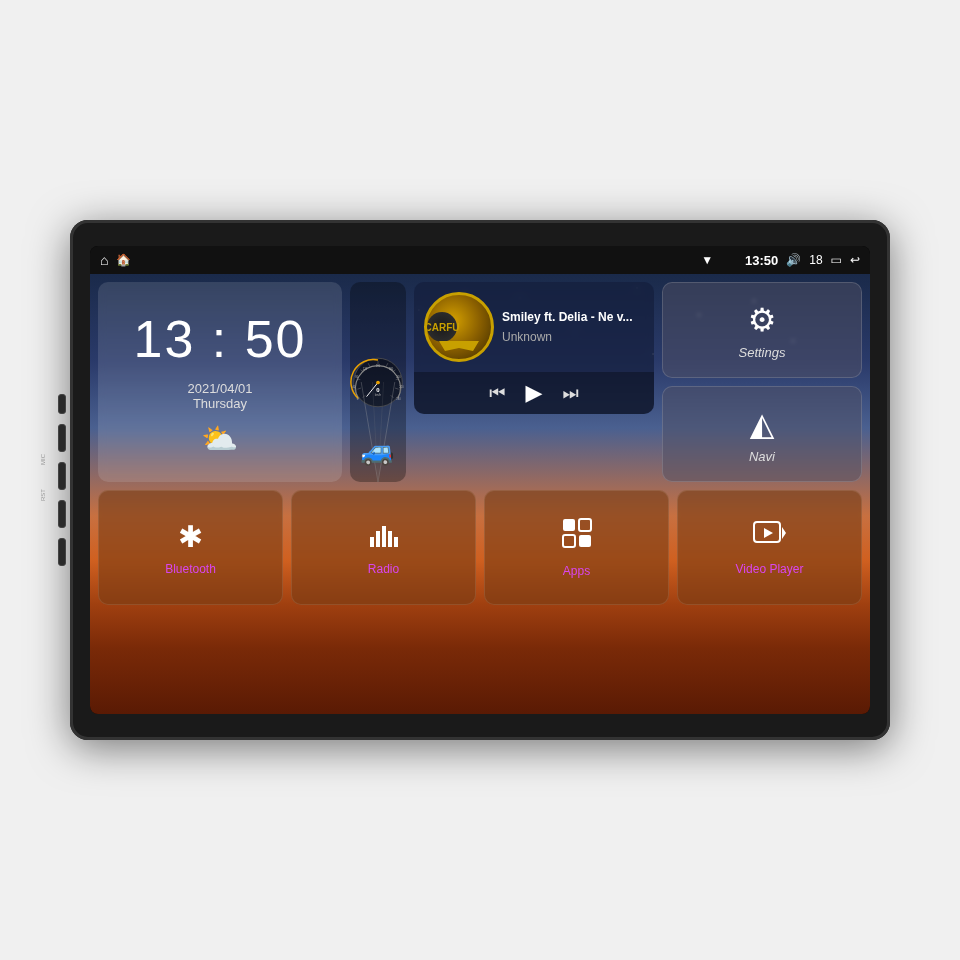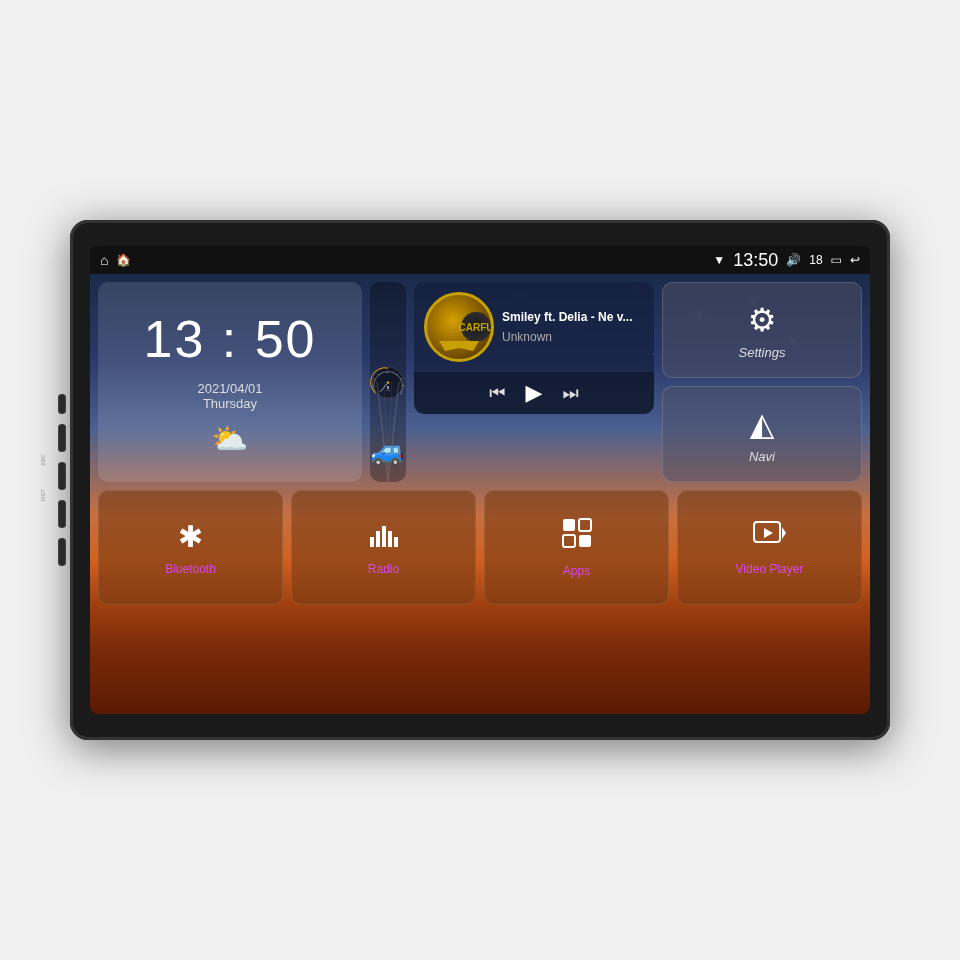--- a/index.html
+++ b/index.html
@@ -107,22 +107,23 @@
 
     .status-right {
       display: flex;
       align-items: center;
       gap: 8px;
       color: #fff;
       font-size: 12px;
     }
 
     .status-time {
-      font-size: 18px;
-      font-weight: normal;
+      font-size: 13px;
+      font-weight: bold;
+      margin-left: 24px;
     }
 
     
     .main-content {
       flex: 1;
       position: relative;
       overflow: hidden;
     }
 
     
@@ -170,21 +171,21 @@
 
     
     .top-row {
       display: flex;
       gap: 8px;
       height: 200px;
     }
 
     
     .clock-widget {
-      width: 264px;
+      width: 244px;
       background: rgba(255,255,255,0.12);
       border-radius: 10px;
       backdrop-filter: blur(4px);
       display: flex;
       flex-direction: column;
       align-items: center;
       justify-content: center;
       padding: 12px;
       flex-shrink: 0;
     }
@@ -254,21 +255,21 @@
       flex: 1;
     }
 
     .music-album {
       width: 70px;
       height: 70px;
       border-radius: 50%;
       background: radial-gradient(circle at 40% 40%, #d4a000, #8b6000, #3a2800);
       display: flex;
       align-items: center;
-      justify-content: flex-end;
+      justify-content: flex-start;
       flex-shrink: 0;
       border: 3px solid #c8a000;
       position: relative;
       overflow: hidden;
     }
 
     .album-inner {
       width: 30px;
       height: 30px;
       border-radius: 50%;

